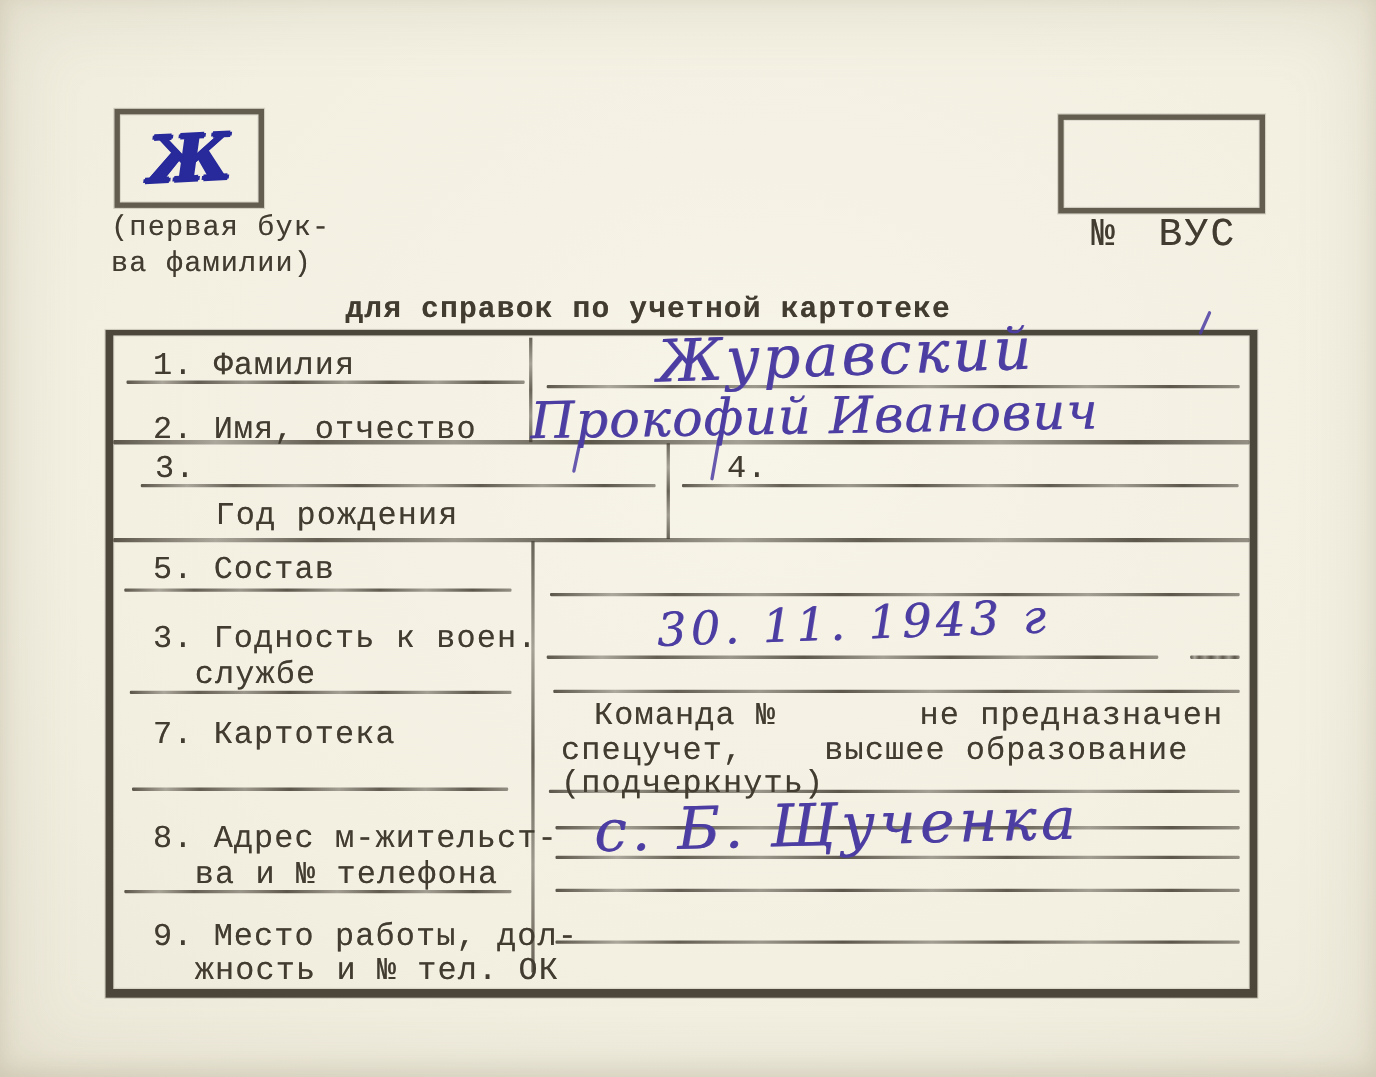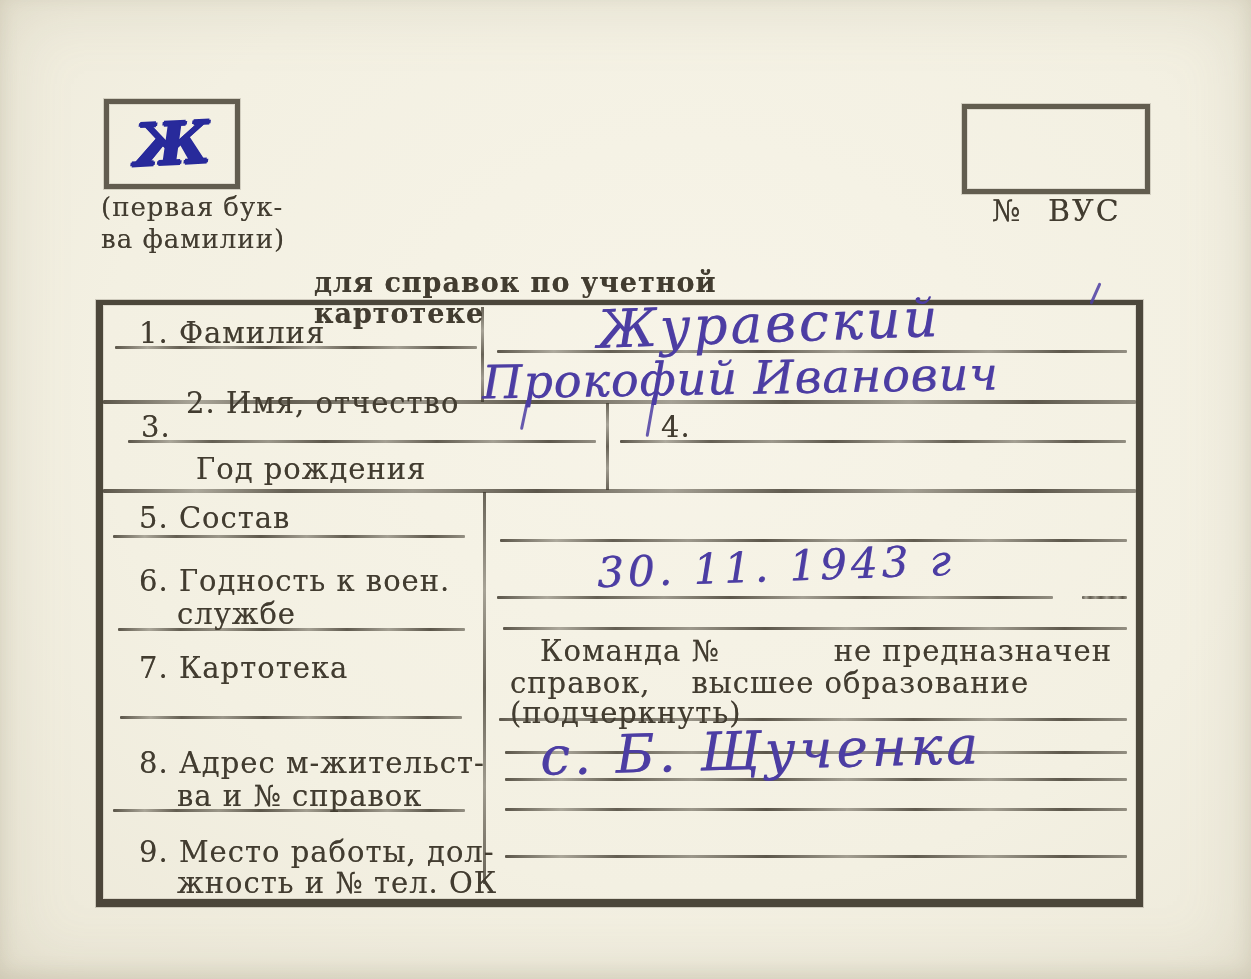--- a/index.html
+++ b/index.html
@@ -9,21 +9,21 @@
     margin:0 auto;
     background:#f5f2e5;
     background-image:radial-gradient(ellipse at 55% 40%, #f7f4e8 0%, #f3f0e2 60%, #ece8d8 100%);
     box-shadow:inset 0 0 70px rgba(150,140,110,.22), inset 0 -6px 18px rgba(140,130,100,.18);
     overflow:hidden;
     font-family:"DejaVu Serif", serif;
     color:#3e382d;
   }
   .abs{position:absolute;}
   
-  .print{color:#423c30; text-shadow:0 0 .6px rgba(66,60,48,.55);}
+  .print{color:#423c30; text-shadow:0 0 .6px rgba(66,60,48,.55);font-family:Liberation Mono, monospace;}
   .lbl{font-size:29px; letter-spacing:1px; white-space:nowrap;}
   .pre{white-space:pre;}
   
   .stamp-box{
     border:5px solid rgba(66,60,46,.82);
     box-shadow:0 0 0 1px rgba(66,60,46,.18), inset 0 0 0 1px rgba(66,60,46,.12);
     display:flex;align-items:center;justify-content:center;
   }
   
   .rule{
@@ -49,21 +49,21 @@
   }
   .title{
     font-family:"DejaVu Sans", sans-serif;
     font-weight:700;font-size:48px;letter-spacing:1px;word-spacing:22px;
     color:#57503e;text-shadow:0 0 1px rgba(87,80,62,.7);
     transform:scaleX(.8);transform-origin:center;
     white-space:nowrap;text-align:center;
   }
   .subtitle{font-weight:700;font-size:27px;letter-spacing:1px;}
   .caption{font-size:26px;line-height:1.22;letter-spacing:1px;}
-  .vus{font-size:30px;letter-spacing:2px;word-spacing:14px;}
+  .vus{font-size:36px;letter-spacing:2px;word-spacing:14px;}
   .hand{
     font-family:"DejaVu Serif", serif;font-style:italic;
     color:#4c3da3;text-shadow:.6px 0 0 rgba(76,61,163,.8);
     white-space:nowrap;
   }
   .hw-letter{
     font-size:58px;font-weight:700;font-style:italic;color:#282a9b;
     text-shadow:1.4px 0 0 #282a9b, -1.4px 0 0 #282a9b, 0 1.2px 0 #282a9b, 0 -1.2px 0 #282a9b;
     transform:rotate(-3deg);
   }
@@ -112,38 +112,38 @@
   <div class="rule" style="left:503px;top:627px;width:624px;"></div>
   <div class="rule" style="left:120px;top:716px;width:342px;"></div>
   <div class="rule" style="left:499px;top:718px;width:628px;"></div>
   <div class="rule" style="left:505px;top:751px;width:622px;"></div>
   <div class="rule" style="left:505px;top:778px;width:622px;"></div>
   <div class="rule" style="left:113px;top:809px;width:352px;"></div>
   <div class="rule" style="left:505px;top:808px;width:622px;"></div>
   <div class="rule" style="left:505px;top:855px;width:622px;"></div>
 
   <div class="abs lbl print" style="left:139px;top:316px;">1. Фамилия</div>
-  <div class="abs lbl print" style="left:139px;top:386px;margin-left:47px;">2. Имя, отчество</div>
+  <div class="abs lbl print" style="left:139px;top:374px;">2. Имя, отчество</div>
   <div class="abs lbl print" style="left:141px;top:410px;">3.</div>
   <div class="abs lbl print" style="left:196px;top:452px;">Год рождения</div>
   <div class="abs lbl print" style="left:661px;top:410px;">4.</div>
   <div class="abs lbl print" style="left:139px;top:501px;">5. Состав</div>
-  <div class="abs lbl print" style="left:139px;top:564px;">6. Годность к воен.</div>
+  <div class="abs lbl print" style="left:139px;top:564px;">3. Годность к воен.</div>
   <div class="abs lbl print" style="left:177px;top:597px;">службе</div>
   <div class="abs lbl print" style="left:139px;top:651px;">7. Картотека</div>
   <div class="abs lbl print" style="left:139px;top:746px;">8. Адрес м-жительст-</div>
-  <div class="abs lbl print" style="left:177px;top:779px;">ва и № справок</div>
+  <div class="abs lbl print" style="left:177px;top:779px;">ва и № телефона</div>
   <div class="abs lbl print" style="left:139px;top:835px;">9. Место работы, дол-</div>
   <div class="abs lbl print note-row" style="left:540px;top:634px;width:572px;">
     <span class="pre">Команда №</span>
     <span class="pre">не предназначен</span>
   </div>
 
   <div class="abs lbl print" style="left:177px;top:866px;">жность и № тел. ОК</div>
-  <div class="abs lbl print pre" style="left:510px;top:666px;">справок,    высшее образование</div>
+  <div class="abs lbl print pre" style="left:510px;top:666px;">спецучет,    высшее образование</div>
   <div class="abs lbl print" style="left:510px;top:696px;">(подчеркнуть)</div>
 
   <div class="abs hand" style="left:597px;top:293px;font-size:53px;letter-spacing:3px;transform:rotate(-2deg);">Журавский</div>
   <div class="abs hand" style="left:482px;top:351px;font-size:46px;letter-spacing:1px;transform:rotate(-1deg);">Прокофий Иванович</div>
   <div class="abs hand" style="left:597px;top:542px;font-size:42px;letter-spacing:4px;transform:rotate(-2deg);">30. 11. 1943 г</div>
   <div class="abs hand" style="left:540px;top:720px;font-size:53px;letter-spacing:4px;transform:rotate(-1.5deg);">с. Б. Щученка</div>
 
   <div class="stroke" style="left:523px;top:400px;height:30px;transform:rotate(12deg);"></div>
   <div class="stroke" style="left:649px;top:397px;height:40px;transform:rotate(10deg);"></div>
   <div class="stroke" style="left:1094px;top:282px;height:23px;transform:rotate(24deg);"></div>

